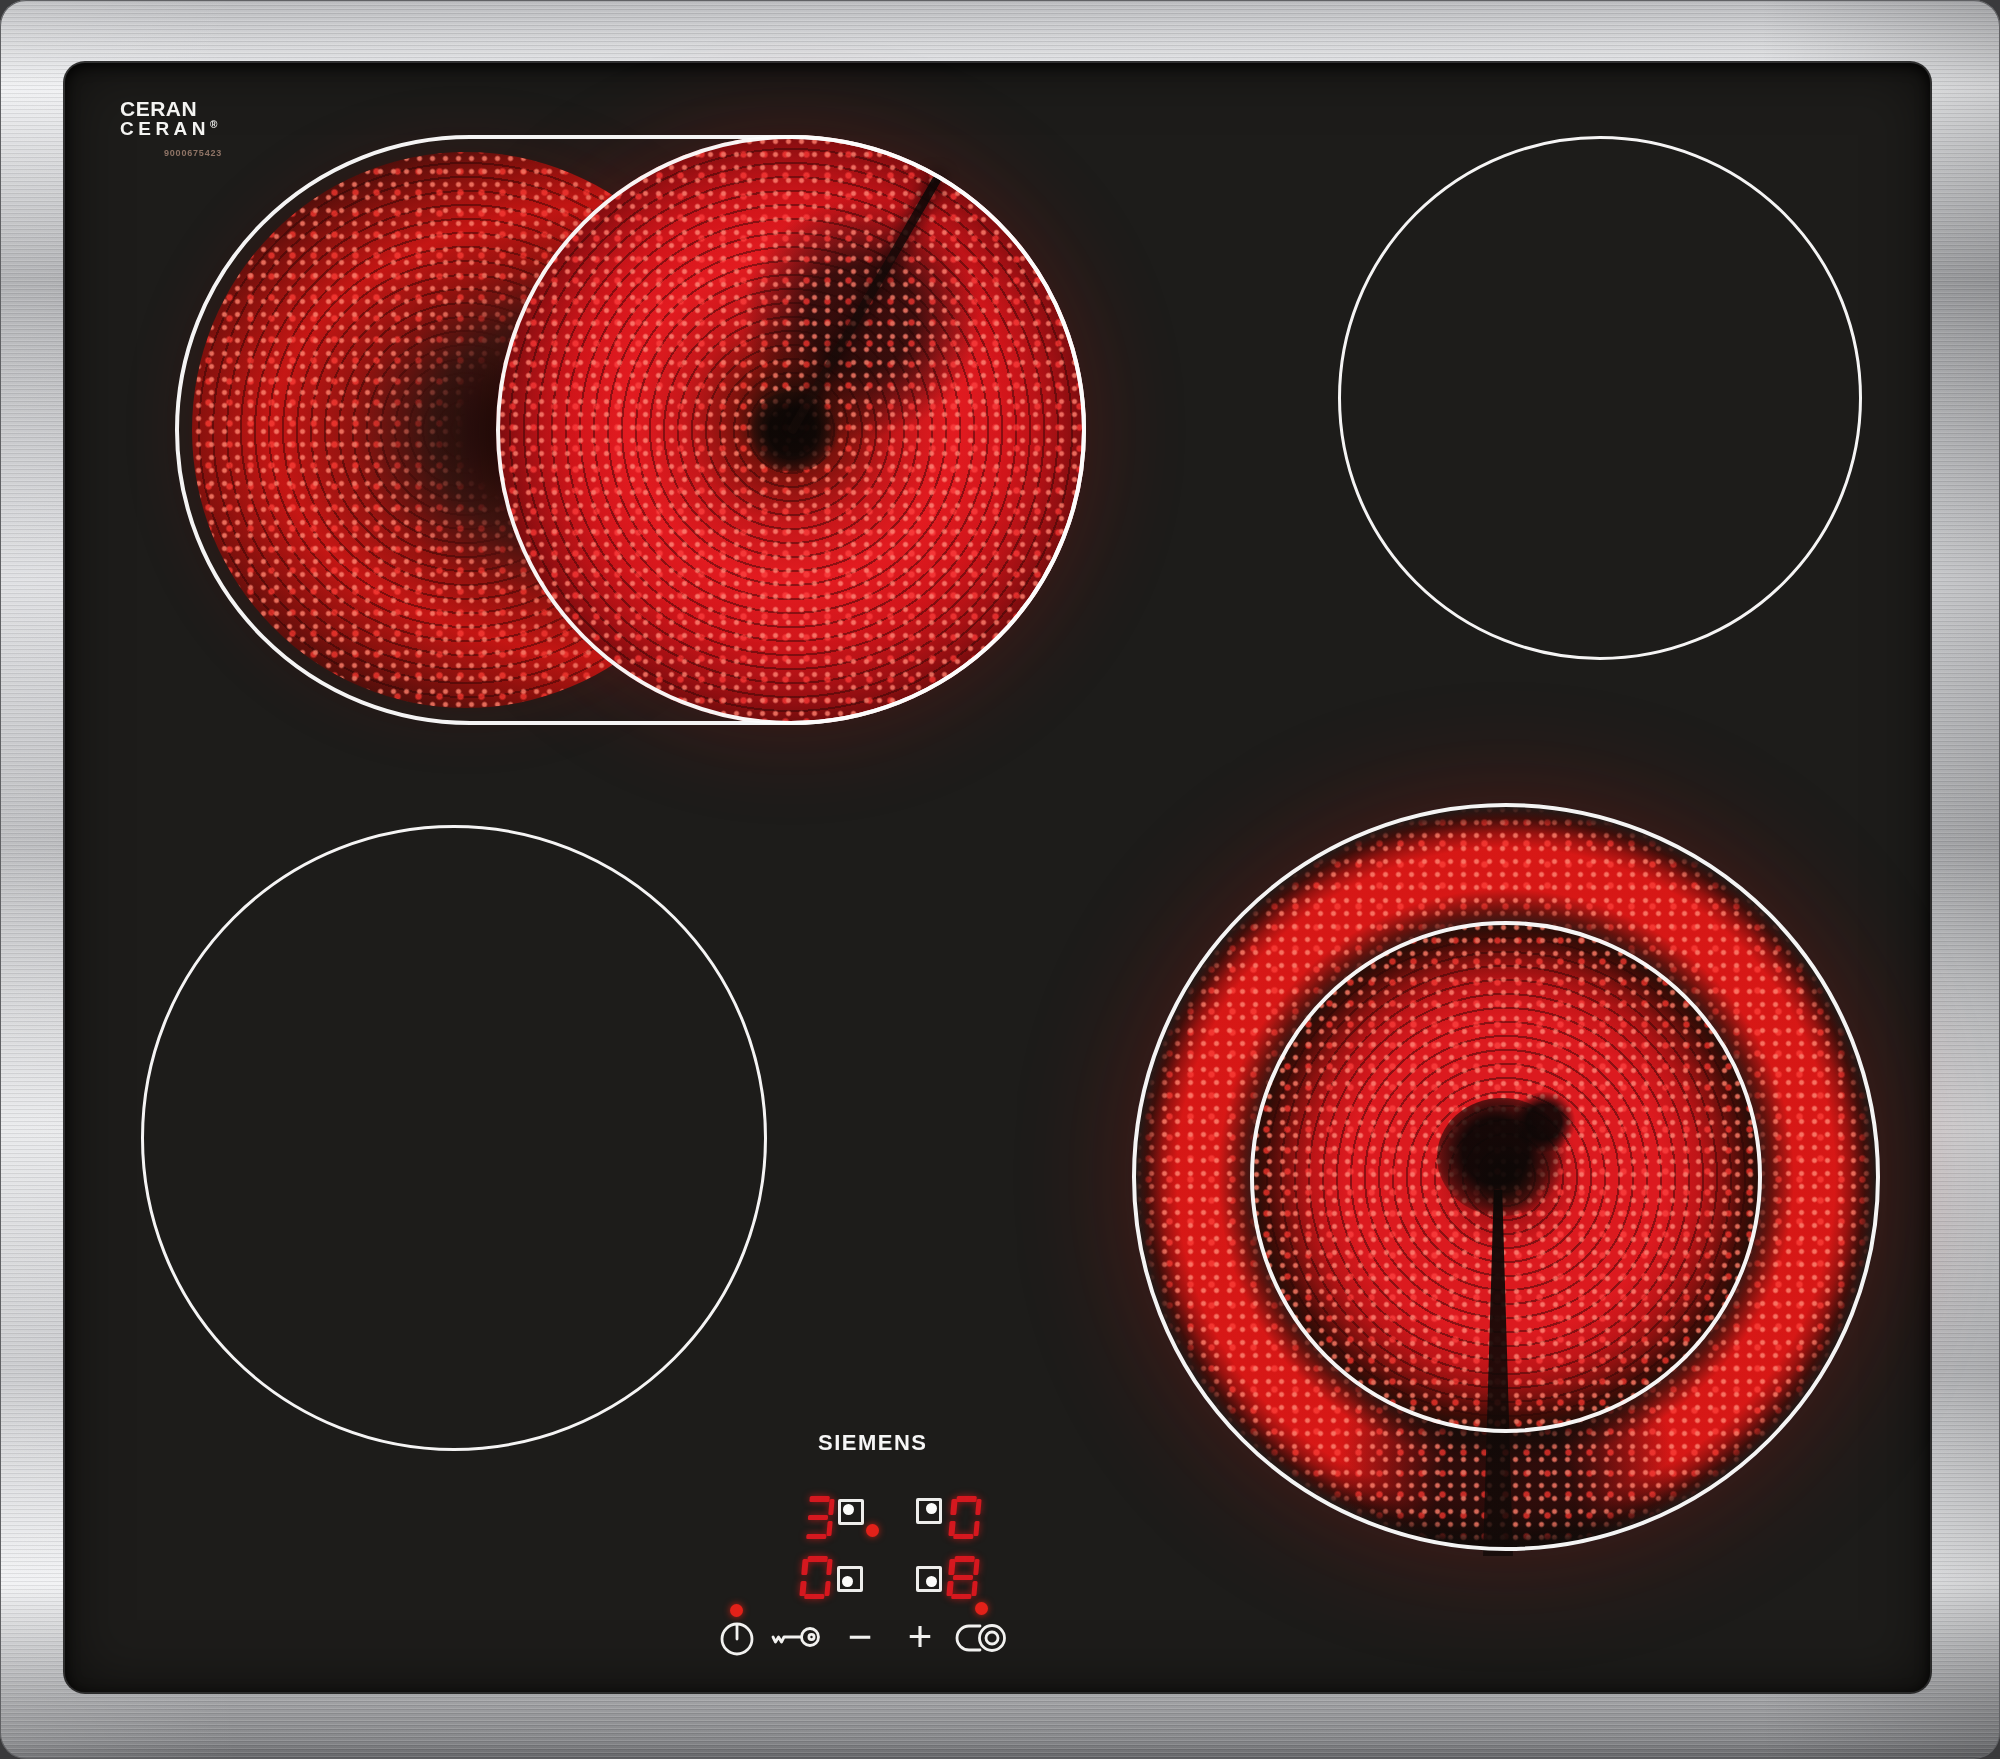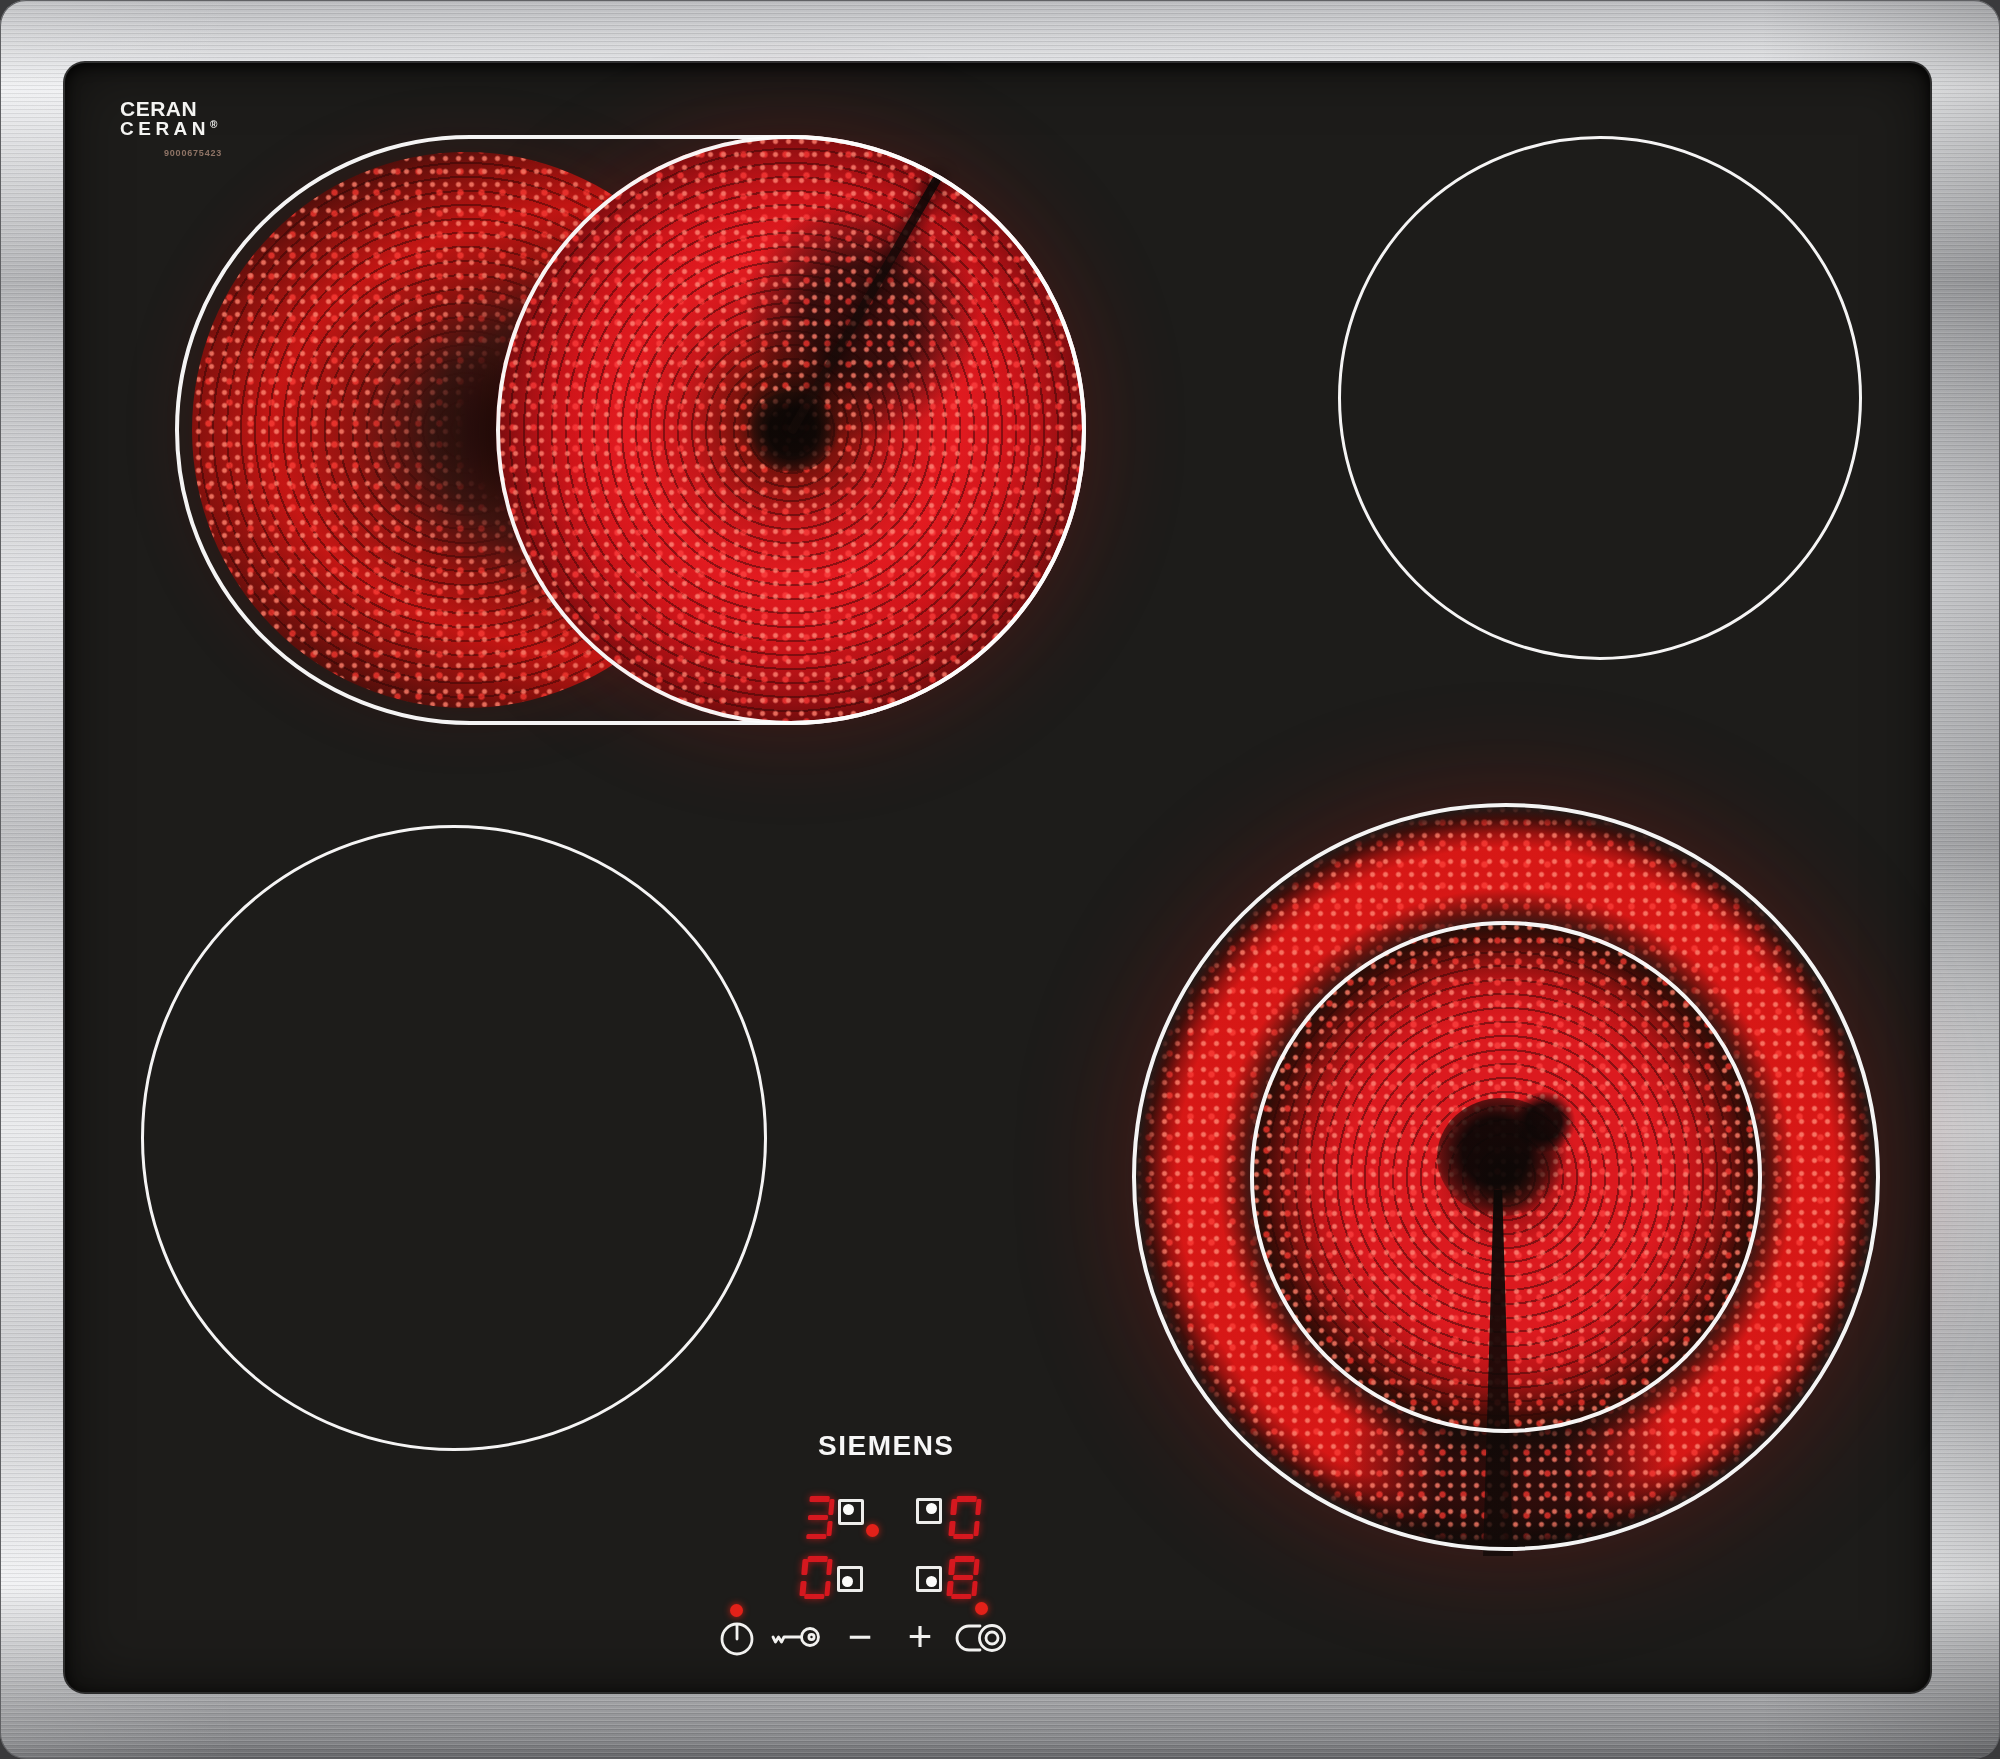--- a/index.html
+++ b/index.html
@@ -82,21 +82,21 @@
   #fr-stem{left:1483px;top:1190px;width:30px;height:366px;
     clip-path:polygon(36% 0,64% 0,100% 100%,0 100%);
     background:linear-gradient(180deg, rgba(13,8,6,.96), rgba(18,10,8,.8));
     box-shadow:0 0 16px 6px rgba(10,6,5,.5);}
   
   #schott{left:120px;top:101px;color:#f4f4f2;line-height:16px;}
   #schott .l1{font-size:21px;font-weight:bold;letter-spacing:.5px;}
   #schott .l2{font-size:19px;font-weight:bold;letter-spacing:4.5px;}
   #schott sup{font-size:10px;letter-spacing:0;}
   #partno{left:120px;top:148px;font-size:9px;letter-spacing:.8px;color:#8f7466;font-weight:bold;margin-left:44px;}
-  #siemens{left:818px;top:1430px;font-size:28px;font-weight:bold;letter-spacing:1.5px;color:#f6f6f6;}
+  #siemens{left:818px;top:1430px;font-size:22px;font-weight:bold;letter-spacing:1.5px;color:#f6f6f6;}
   
   .d7{width:30px;height:43px;transform:skewX(-5deg);}
   .d7 .seg{position:absolute;background:#d5181f;border-radius:1.5px;opacity:0;box-shadow:0 0 7px rgba(235,25,25,.65);}
   .d7 .seg.on{opacity:1;}
   .d7 .seg-a{left:5px;right:5px;top:0;height:5.5px;}
   .d7 .seg-g{left:5px;right:5px;top:18.7px;height:5.5px;}
   .d7 .seg-d{left:5px;right:5px;bottom:0;height:5.5px;}
   .d7 .seg-f{left:0;top:3px;width:5.5px;height:15.5px;}
   .d7 .seg-b{right:0;top:3px;width:5.5px;height:15.5px;}
   .d7 .seg-e{left:0;bottom:3px;width:5.5px;height:15.5px;}

